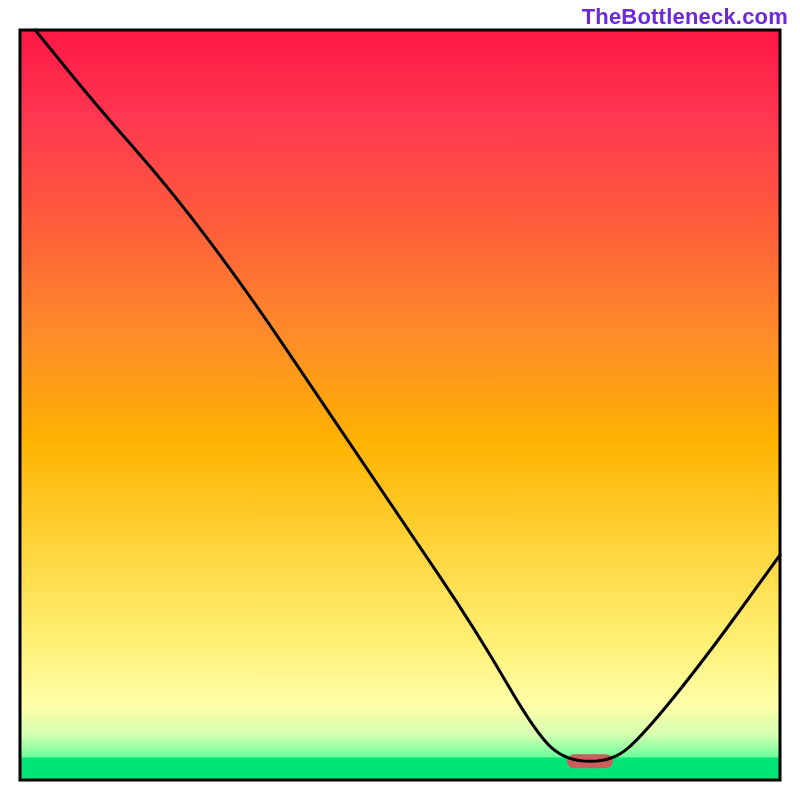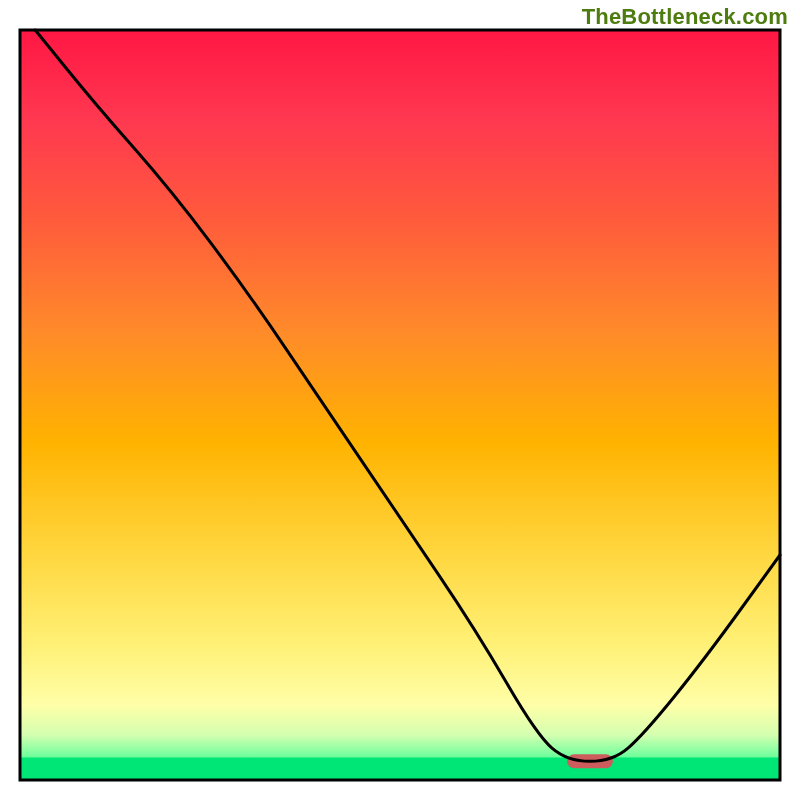--- a/index.html
+++ b/index.html
@@ -15,21 +15,21 @@
     position: relative;
     width: 800px;
     height: 800px;
   }
   .watermark {
     position: absolute;
     top: 4px;
     right: 12px;
     font-size: 22px;
     font-weight: 600;
-    color: #4d7c0f;
+    color: #6d28d9;
     letter-spacing: 0.2px;
     font-family: Arial, sans-serif;
   }
   svg.plot {
     position: absolute;
     left: 0;
     top: 0;
     width: 800px;
     height: 800px;
     display: block;

